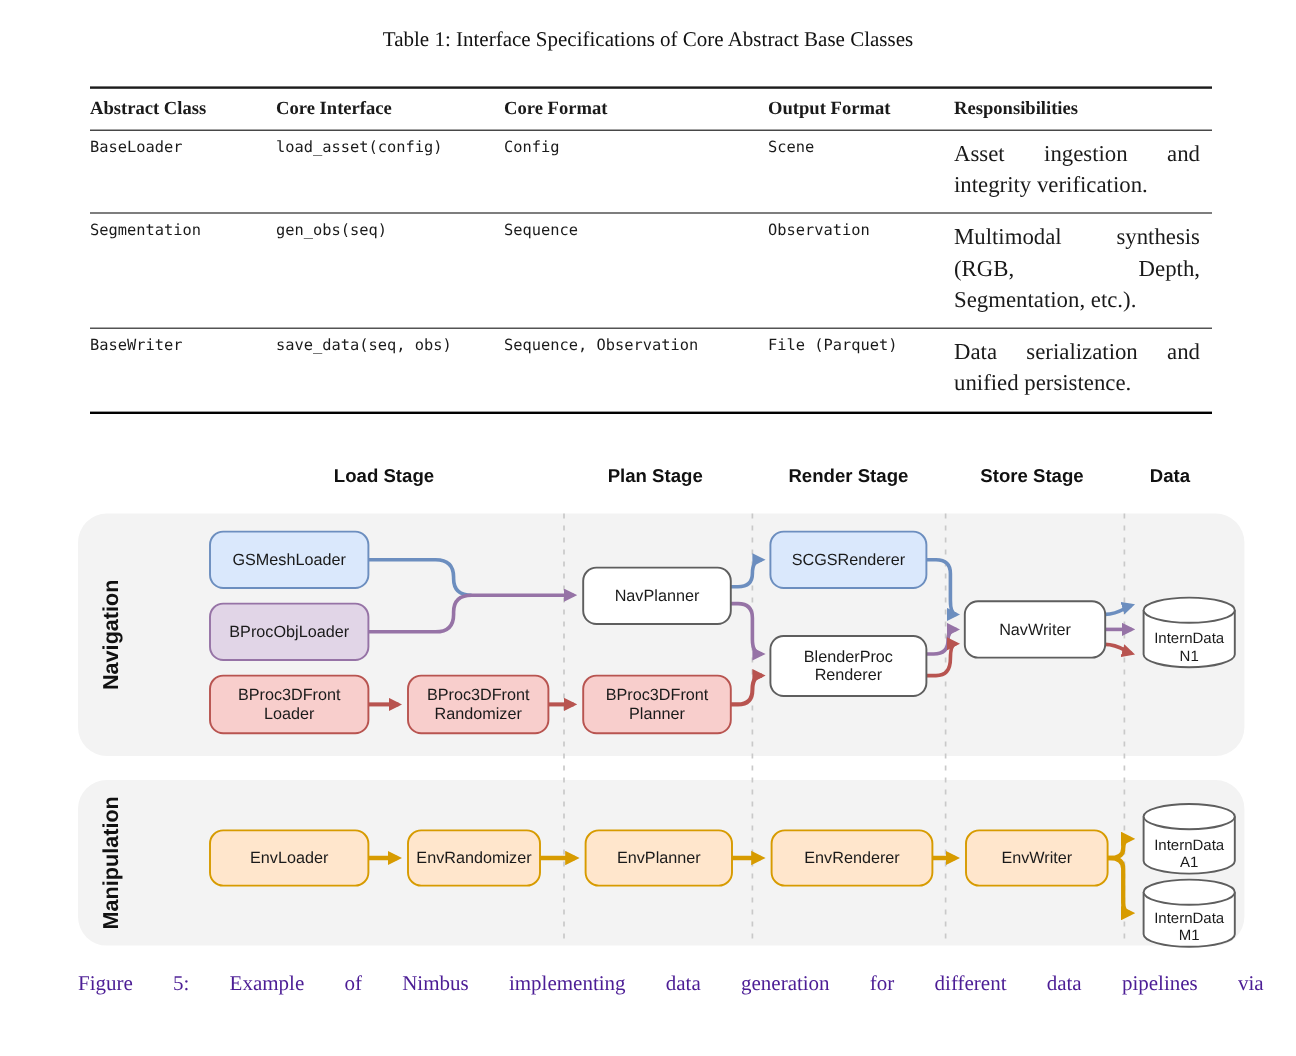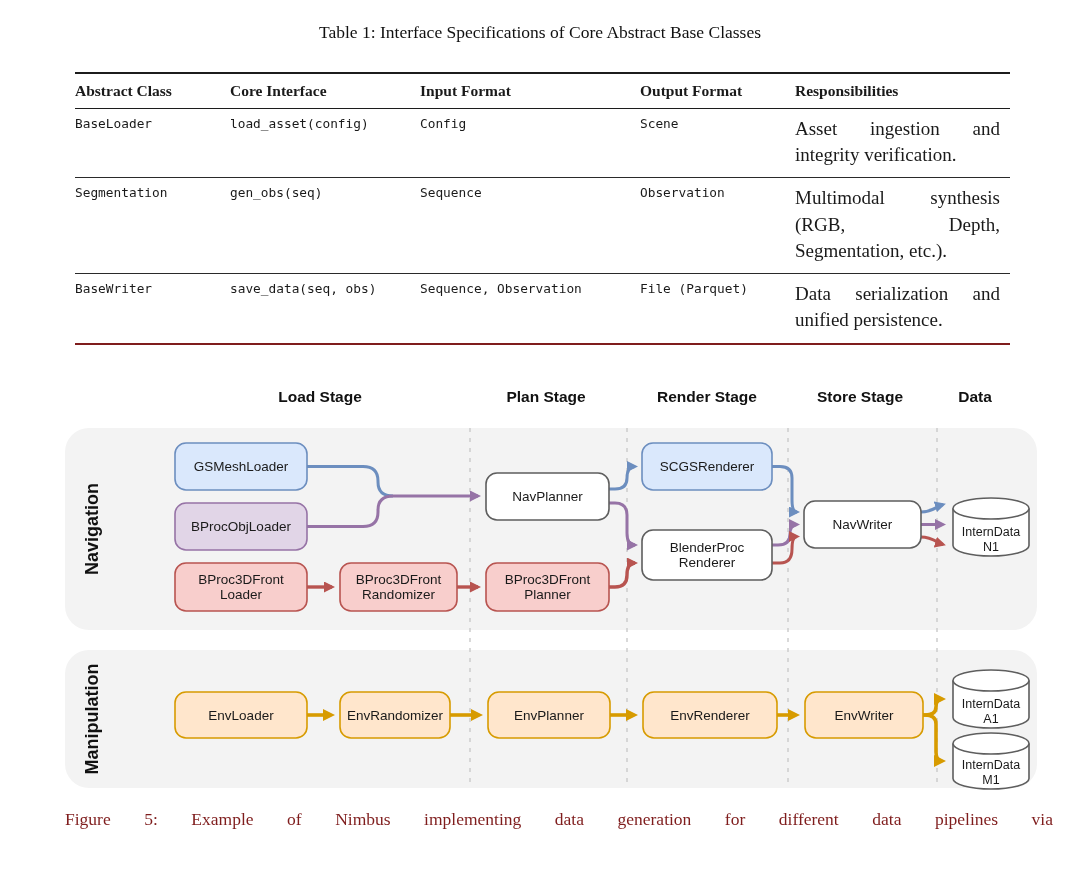--- a/index.html
+++ b/index.html
@@ -18,50 +18,50 @@
   }
   table.spec thead th{
     border-top:2px solid #1c1c1c;border-bottom:1.2px solid #1c1c1c;
     font-family:"Liberation Serif", serif;font-weight:bold;font-size:15.5px;
     text-align:left;padding:8px 8px 8px 0;
   }
   table.spec td{
     border-bottom:1.2px solid #2a2a2a;vertical-align:top;
     padding:7px 10px 9px 0;
   }
-  table.spec tr:last-child td{border-bottom:2px solid #7f1d1d;}
+  table.spec tr:last-child td{border-bottom:2px solid #000000;}
   td.mono{font-family:"DejaVu Sans Mono", monospace;font-size:12.8px;padding-top:9px;}
   td.resp{font-family:"Liberation Serif", serif;font-size:19px;line-height:1.38;text-align:justify;padding-right:2px;}
   
   .figure-wrap{position:absolute;left:0;top:385px;width:1060px;height:412px;}
   
   .caption{
     position:absolute;left:65px;top:806px;width:988px;
-    font-size:17.5px;line-height:1.55;color:#7f1d1d;
+    font-size:17.5px;line-height:1.55;color:#4c1d95;
   }
   .caption .l1{text-align:justify;text-align-last:justify;}
 </style>
 </head>
 <body>
 
 <div class="tbl-title">Table 1: Interface Specifications of Core Abstract Base Classes</div>
 
 <table class="spec">
   <colgroup>
     <col style="width:155px">
       <col style="width:190px">
       <col style="width:220px">
       <col style="width:155px">
       <col style="width:215px">
   </colgroup>
   <thead>
       <tr id="spec-head-row">
         <th>Abstract Class</th>
         <th>Core Interface</th>
-        <th>Input Format</th>
+        <th>Core Format</th>
         <th>Output Format</th>
         <th>Responsibilities</th>
       </tr>
     </thead>
   <tbody id="spec-body">
       <tr>
         <td class="mono">BaseLoader</td>
         <td class="mono">load_asset(config)</td>
         <td class="mono">Config</td>
         <td class="mono">Scene</td>

